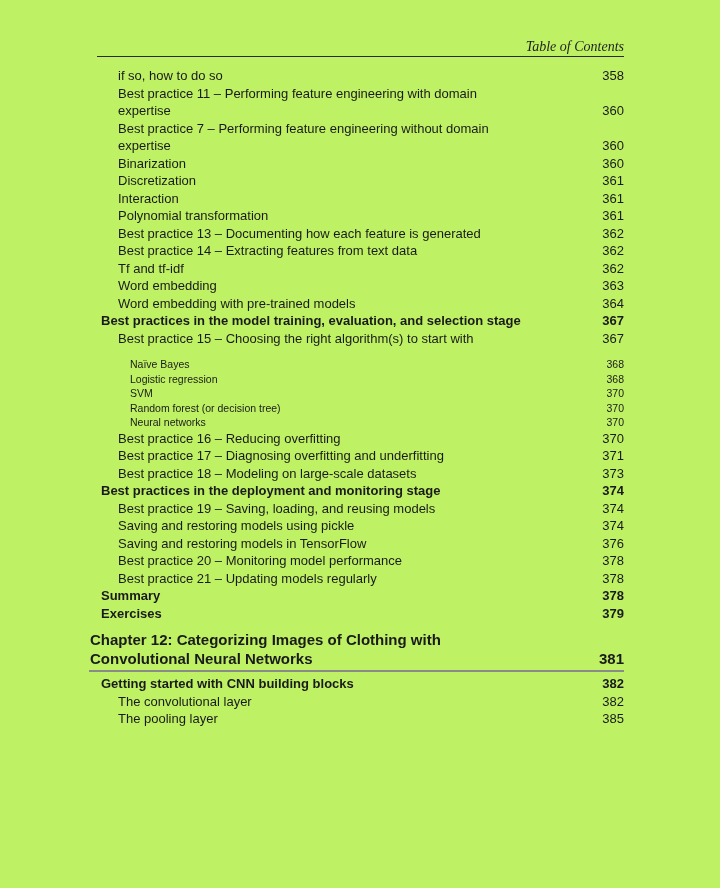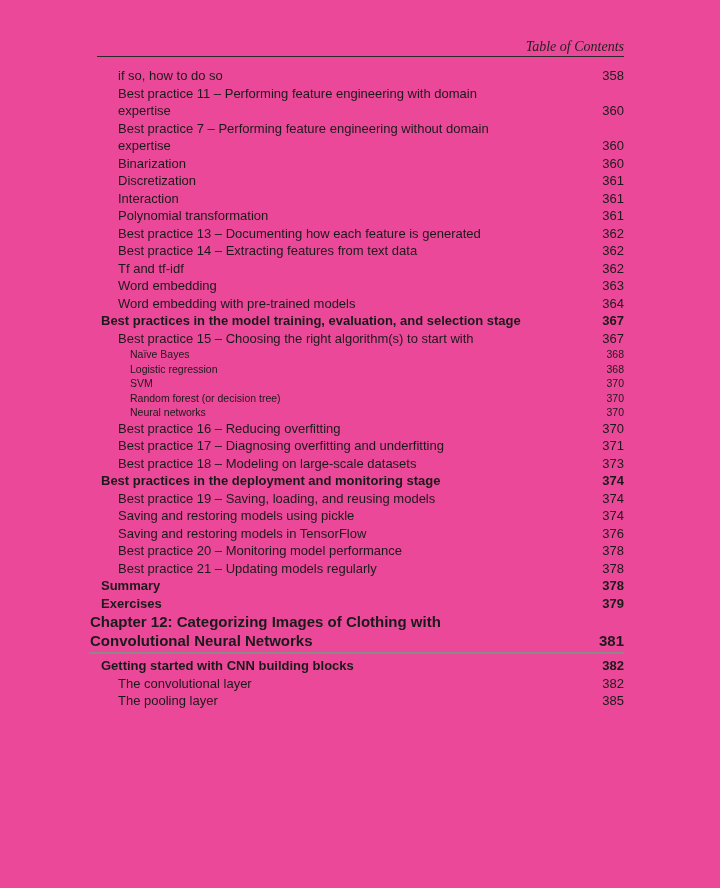--- a/index.html
+++ b/index.html
@@ -4,21 +4,21 @@
 <style>
   html, body {
     margin: 0;
     padding: 0;
     background: #ffffff;
   }
   .book-page {
     position: relative;
     width: 720px;
     height: 888px;
-    background: #ec4899;
+    background: #bef264;
     font-family: "Liberation Sans", sans-serif;
     color: #1a1a1a;
     overflow: hidden;
   }
   
   .running-header {
     position: absolute;
     top: 37px;
     left: 97px;
     width: 527px;
@@ -61,28 +61,28 @@
   .row.l2 {
     font-size: 13px;
     line-height: 17.5px;
     padding-left: 29px;
   }
   .row.l3 {
     font-size: 10.5px;
     line-height: 14.6px;
     padding-left: 41px;
   }
-  .row.l2 + .row.l3 { margin-top: 0; }
+  .row.l2 + .row.l3 { margin-top: 10px; }
   .row.chapter {
     font-size: 15px;
     line-height: 18.5px;
     font-weight: bold;
     padding-left: 1px;
   }
-  .row.l1 + .row.chapter { margin-top: 1px; }
+  .row.l1 + .row.chapter { margin-top: 9px; }
   .chapter-rule {
     height: 2px;
     background: #8a8a8a;
     margin: 2px 0 3px 0;
   }
   
   .page-footer {
     position: absolute;
     top: 805px;
     left: 95px;

